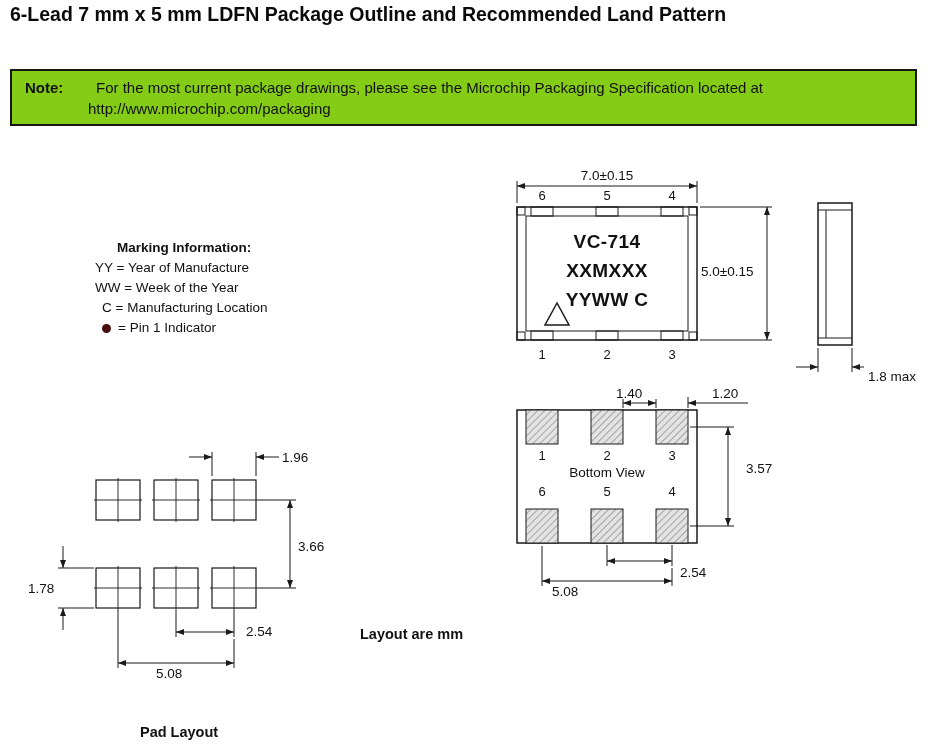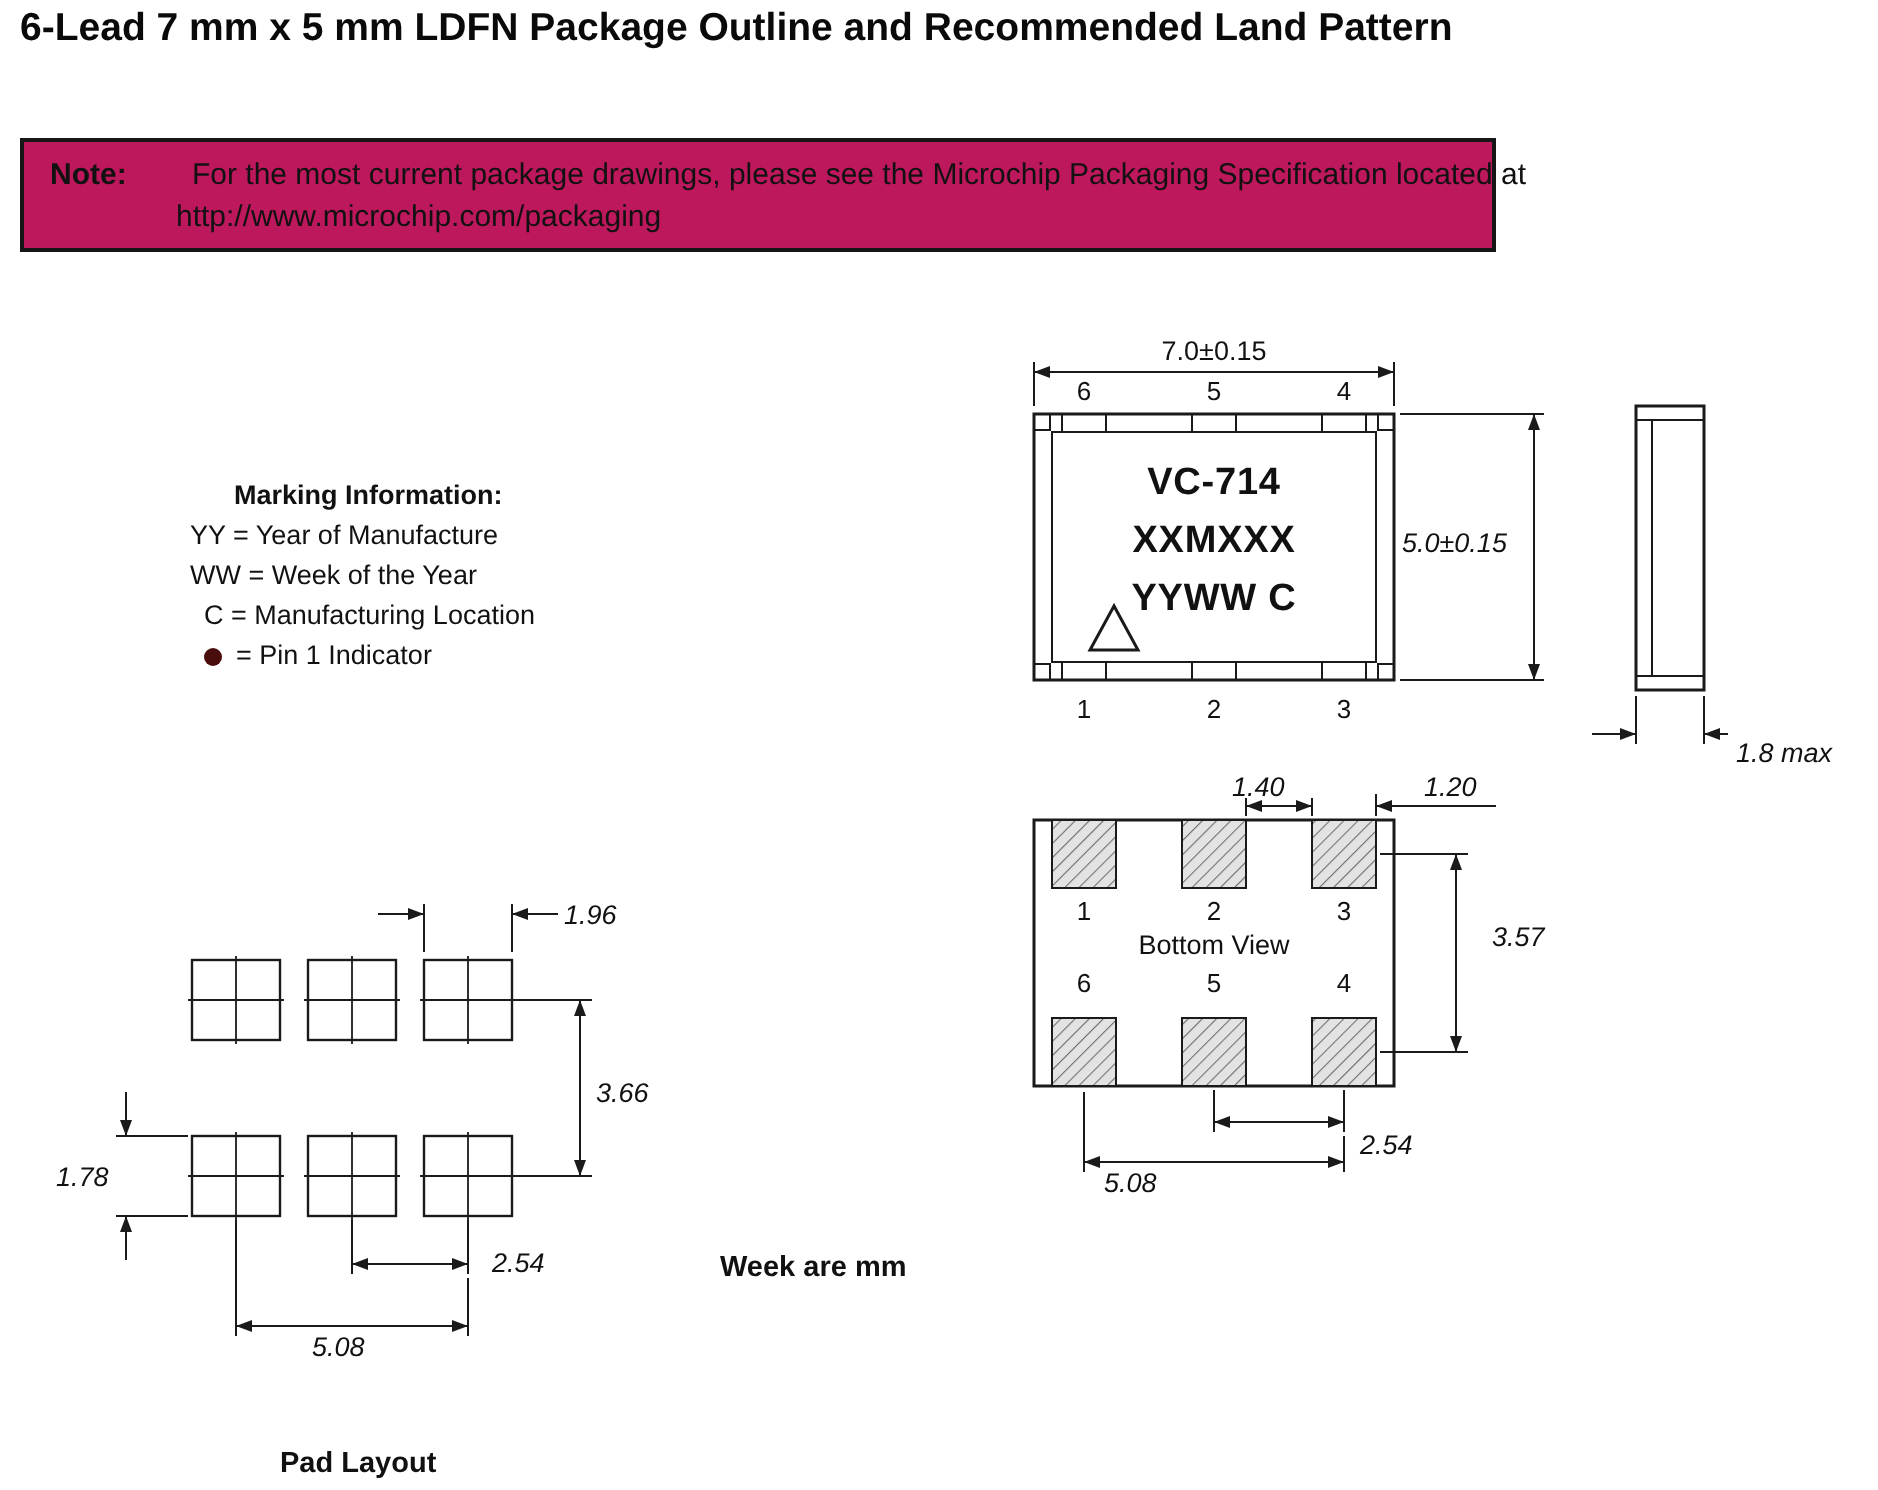--- a/index.html
+++ b/index.html
@@ -6,36 +6,36 @@
   html,body { background:#ffffff; }
   body { font-family:"Liberation Sans", sans-serif; color:#111; }
   #page { position:relative; width:939px; height:745px; background:#ffffff; overflow:hidden; }
 
   .page-title {
     position:absolute; left:10px; top:3px;
     font-size:19.5px; font-weight:700; color:#0a0a0a; white-space:nowrap;
   }
 
   .note-box {
-    position:absolute; left:10px; top:69px; width:738px; height:57px;
-    border:2px solid #161616; background:#be185d;
+    position:absolute; left:10px; top:69px; width:907px; height:57px;
+    border:2px solid #161616; background:#84cc16;
   }
   .note-label { position:absolute; left:13px; top:8px; font-size:15px; font-weight:700; }
   .note-line1 { position:absolute; left:84px; top:8px;  font-size:15px; white-space:nowrap; }
   .note-line2 { position:absolute; left:76px; top:29px; font-size:15px; white-space:nowrap; }
 
   .marking-info { position:absolute; left:95px; top:238px; font-size:13.5px; line-height:20px; }
   .mk-heading { font-weight:700;padding-left:22px; }
   .mk-indent { padding-left:7px; }
   .pin1-dot {
     display:inline-block; width:9px; height:9px; border-radius:50%;
     margin-right:7px; vertical-align:-1px; background:#4a0d0d;
   }
 
-  .lbl { position:absolute; font-size:13.5px; white-space:nowrap; color:#111;font-style:italic; }
+  .lbl { position:absolute; font-size:13.5px; white-space:nowrap; color:#111; }
   .lbl-c { position:absolute; left:517px; width:180px; text-align:center; font-size:13.5px; color:#111; }
   .pin { position:absolute; width:20px; text-align:center; font-size:13px; color:#111; }
   .mark-line { font-weight:700; font-size:19px; letter-spacing:0.4px; }
   .units-label { position:absolute; left:360px; top:626px; font-size:14.5px; font-weight:700; }
   .pad-layout-label { position:absolute; left:140px; top:724px; font-size:14.5px; font-weight:700; }
 
   svg { position:absolute; left:0; top:0; }
 </style>
 </head>
 <body>
@@ -244,15 +244,15 @@
   <div class="lbl" style="left:680px; top:565px">2.54</div>
   <div class="lbl" style="left:552px; top:584px">5.08</div>
 
   <div class="lbl" style="left:282px; top:450px">1.96</div>
   <div class="lbl" style="left:298px; top:539px">3.66</div>
   <div class="lbl" style="left:28px; top:581px">1.78</div>
   <div class="lbl" style="left:246px; top:624px">2.54</div>
   <div class="lbl" style="left:156px; top:666px">5.08</div>
   <div class="pad-layout-label">Pad Layout</div>
 
-  <div class="units-label">Week are mm</div>
+  <div class="units-label">Layout are mm</div>
 
 </div>
 
 </body></html>

